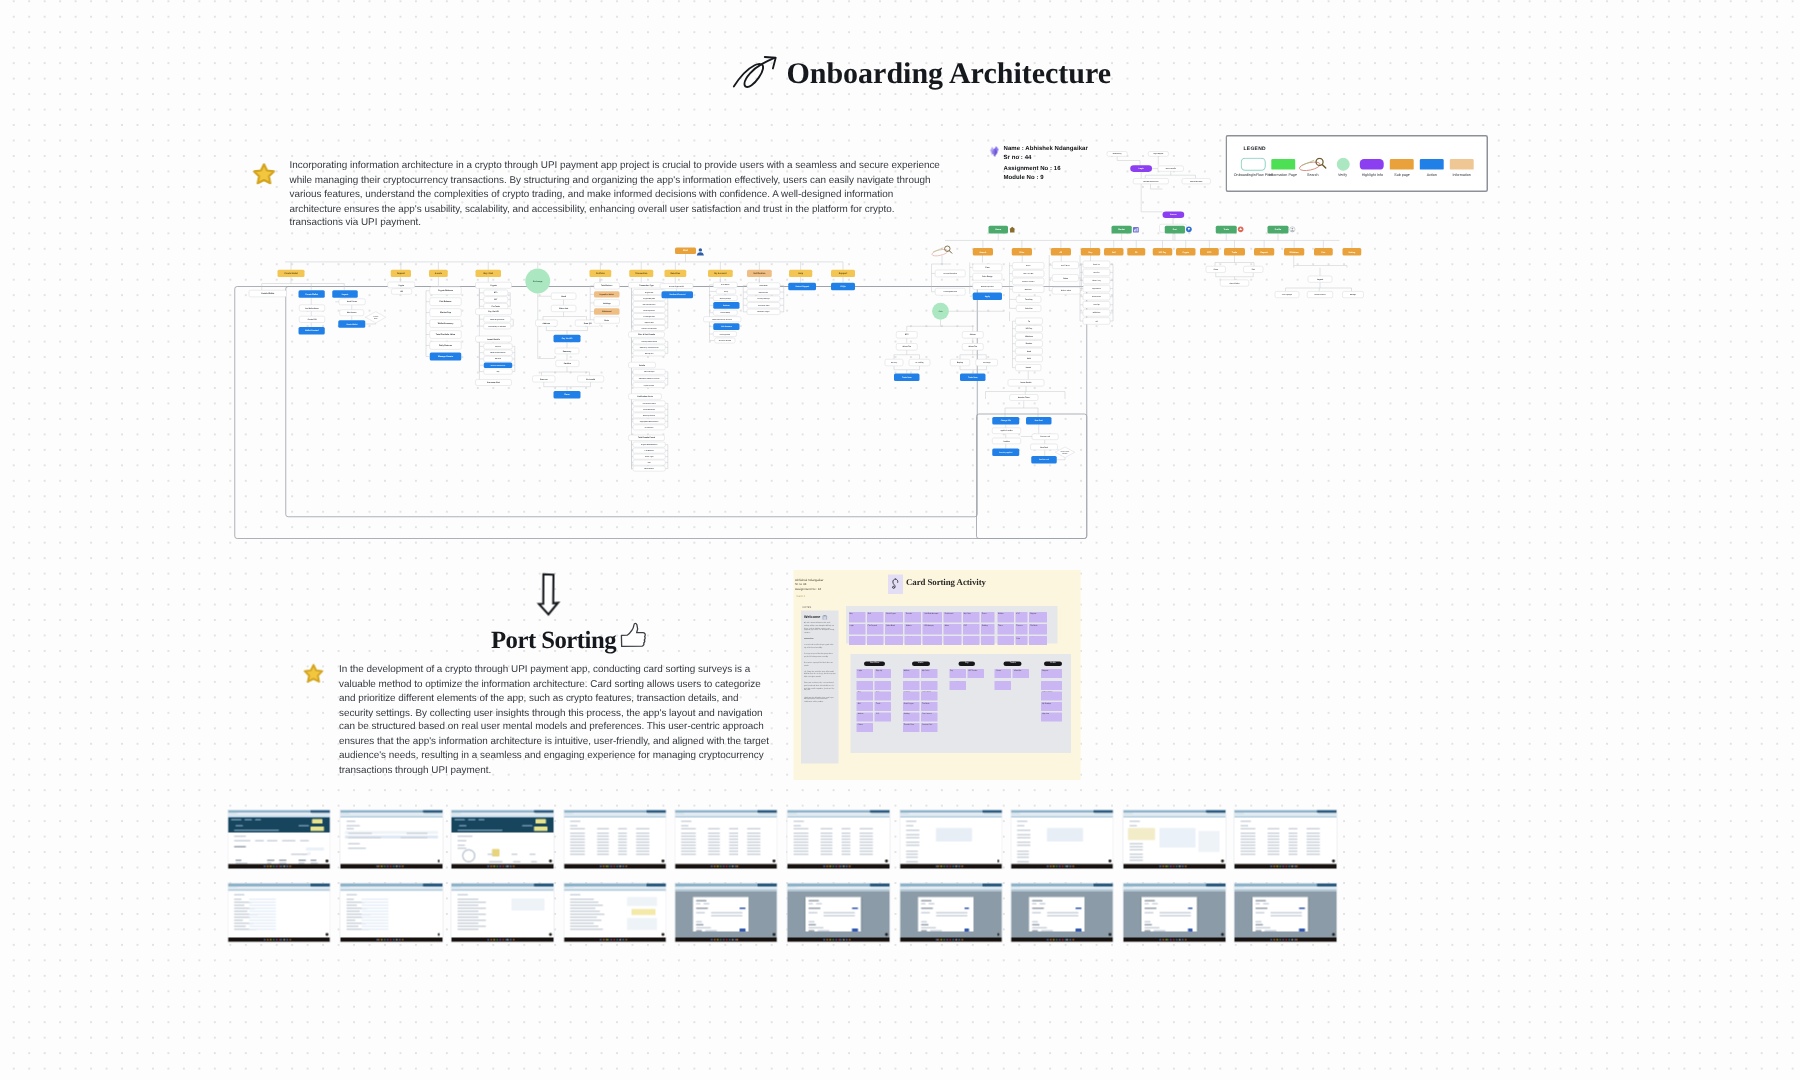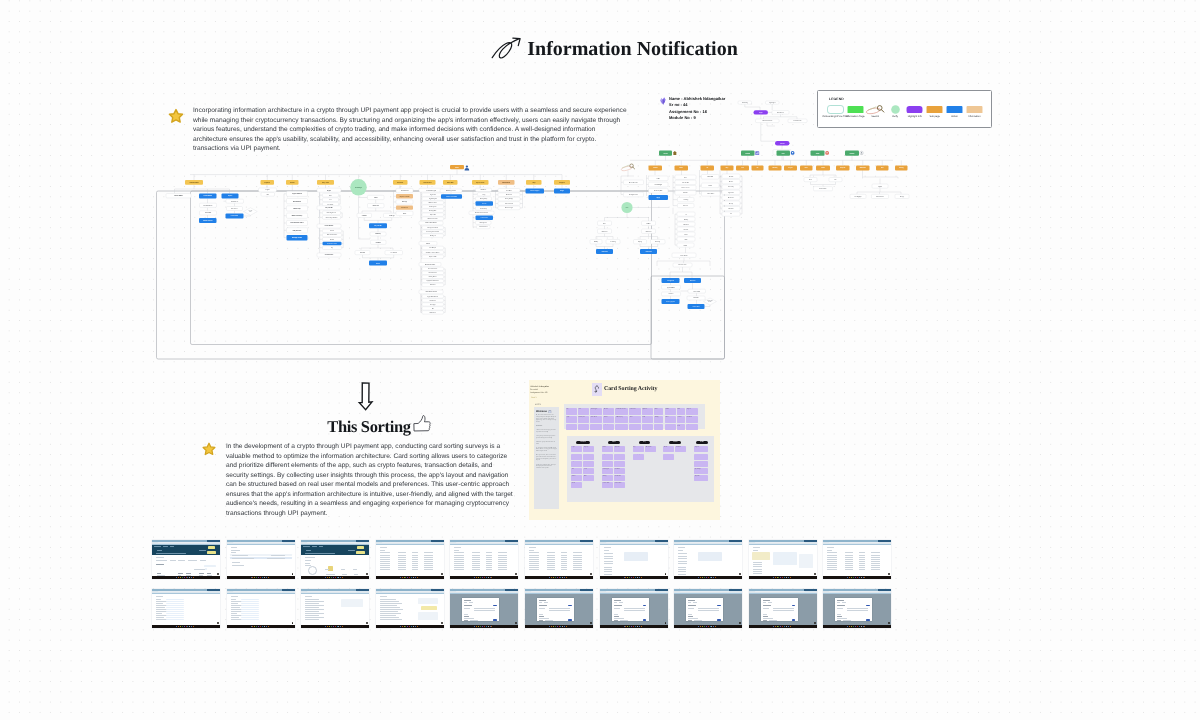--- a/index.html
+++ b/index.html
@@ -120,21 +120,21 @@
 <div class="page">
 
   <div id="title-row">
     <div id="title-inner">
       <svg width="33" height="24" viewBox="0 0 39 28" style="margin-bottom:1px;">
         <path d="M2.6 25.4 C7.0 18.6 13.6 11.4 19.0 8.7 C23.6 6.4 26.3 7.9 25.6 11.4
                  C24.8 15.6 20.5 21.6 16.6 24.4 C13.2 26.8 10.8 26.0 11.0 23.1
                  C11.3 18.6 18.0 11.4 24.2 8.0 C28.0 5.9 31.6 4.2 34.6 2.9" fill="none" stroke="#15181c" stroke-width="1.45" stroke-linecap="round"></path>
         <path d="M27.0 2.2 L35.6 2.8 L33.4 11.2" fill="none" stroke="#15181c" stroke-width="1.45" stroke-linecap="round" stroke-linejoin="round"></path>
       </svg>
-      <span id="title-text">Information Notification</span>
+      <span id="title-text">Onboarding Architecture</span>
     </div>
   </div>
 
   <svg id="ia-svg" width="1200" height="720" viewBox="0 0 1200 720">
     <g id="ia-layer" font-family="Liberation Sans, sans-serif">
         <path d="M158.1 191H722.9Q724.5 191 724.5 192.6V357.4Q724.5 359 722.9 359H158.1Q156.5 359 156.5 357.4V192.6Q156.5 191 158.1 191Z" fill="none" stroke="#9ca0a7" stroke-width="0.55"></path>
         <path d="M192.1 191H649.9Q651.5 191 651.5 192.6V342.9Q651.5 344.5 649.9 344.5H192.1Q190.5 344.5 190.5 342.9V192.6Q190.5 191 192.1 191Z" fill="none" stroke="#9ca0a7" stroke-width="0.55"></path>
         <path d="M652.6 276H722.9Q724.5 276 724.5 277.6V357.4Q724.5 359 722.9 359H652.6Q651 359 651 357.4V277.6Q651 276 652.6 276Z" fill="none" stroke="#9ca0a7" stroke-width="0.55"></path>
         <path d="M457 169.3V174.6" fill="none" stroke="#bfc3c8" stroke-width="0.3"></path>
         <path d="M190.0 174.6H562.0" fill="none" stroke="#bfc3c8" stroke-width="0.32"></path>
@@ -1007,21 +1007,21 @@
 
   <svg id="intro-star" viewBox="0 0 24 24">
     <path d="M12 3.4 L14.7 8.9 L20.8 9.7 L16.4 14.1 L17.6 20.2 L12 17.3 L6.4 20.2 L7.6 14.1 L3.2 9.7 L9.3 8.9 Z" fill="#F3C63F" stroke="#D3A41E" stroke-width="1.9" stroke-linejoin="round"></path>
   </svg>
   <div id="intro">Incorporating information architecture in a crypto through UPI payment app project is crucial to provide users with a seamless and secure experience while managing their cryptocurrency transactions. By structuring and organizing the app's information effectively, users can easily navigate through various features, understand the complexities of crypto trading, and make informed decisions with confidence. A well-designed information architecture ensures the app's usability, scalability, and accessibility, enhancing overall user satisfaction and trust in the platform for crypto. transactions via UPI payment.</div>
 
   <svg id="cs-arrow" width="20" height="30" viewBox="0 0 22 32">
     <path d="M6.9 1.5 L14.3 1.9 L14.1 22.8 L17.6 22.4 L10.6 31.0 L3.6 23.3 L6.8 23.2 Z" fill="#ffffff" stroke="#15181c" stroke-width="1.5" stroke-linejoin="miter"></path>
   </svg>
   <div id="cs-title-row">
-    <span id="cs-title">This Sorting</span>
+    <span id="cs-title">Port Sorting</span>
     <svg width="21" height="21" viewBox="0 0 24 24" style="margin-bottom:0px;margin-left:0px;">
       <path d="M2.6 11.0 L7.0 10.8 C9.8 8.9 11.9 5.4 12.1 3.2 C12.3 1.3 13.8 1.4 14.4 2.8
                C15.2 4.8 14.9 7.2 14.2 8.9 L19.0 8.9 C20.4 8.9 21.0 9.9 20.7 11.0
                C20.6 11.5 20.3 11.9 20.3 11.9 C20.9 12.6 20.7 13.8 20.0 14.4
                C20.5 15.1 20.3 16.2 19.6 16.8 C20.0 17.6 19.6 18.8 18.5 19.1
                L2.8 19.4 Z" fill="#ffffff" stroke="#3a3d44" stroke-width="1.0" stroke-linejoin="round" stroke-linecap="round"></path>
     </svg>
   </div>
 
   <div id="csb">

